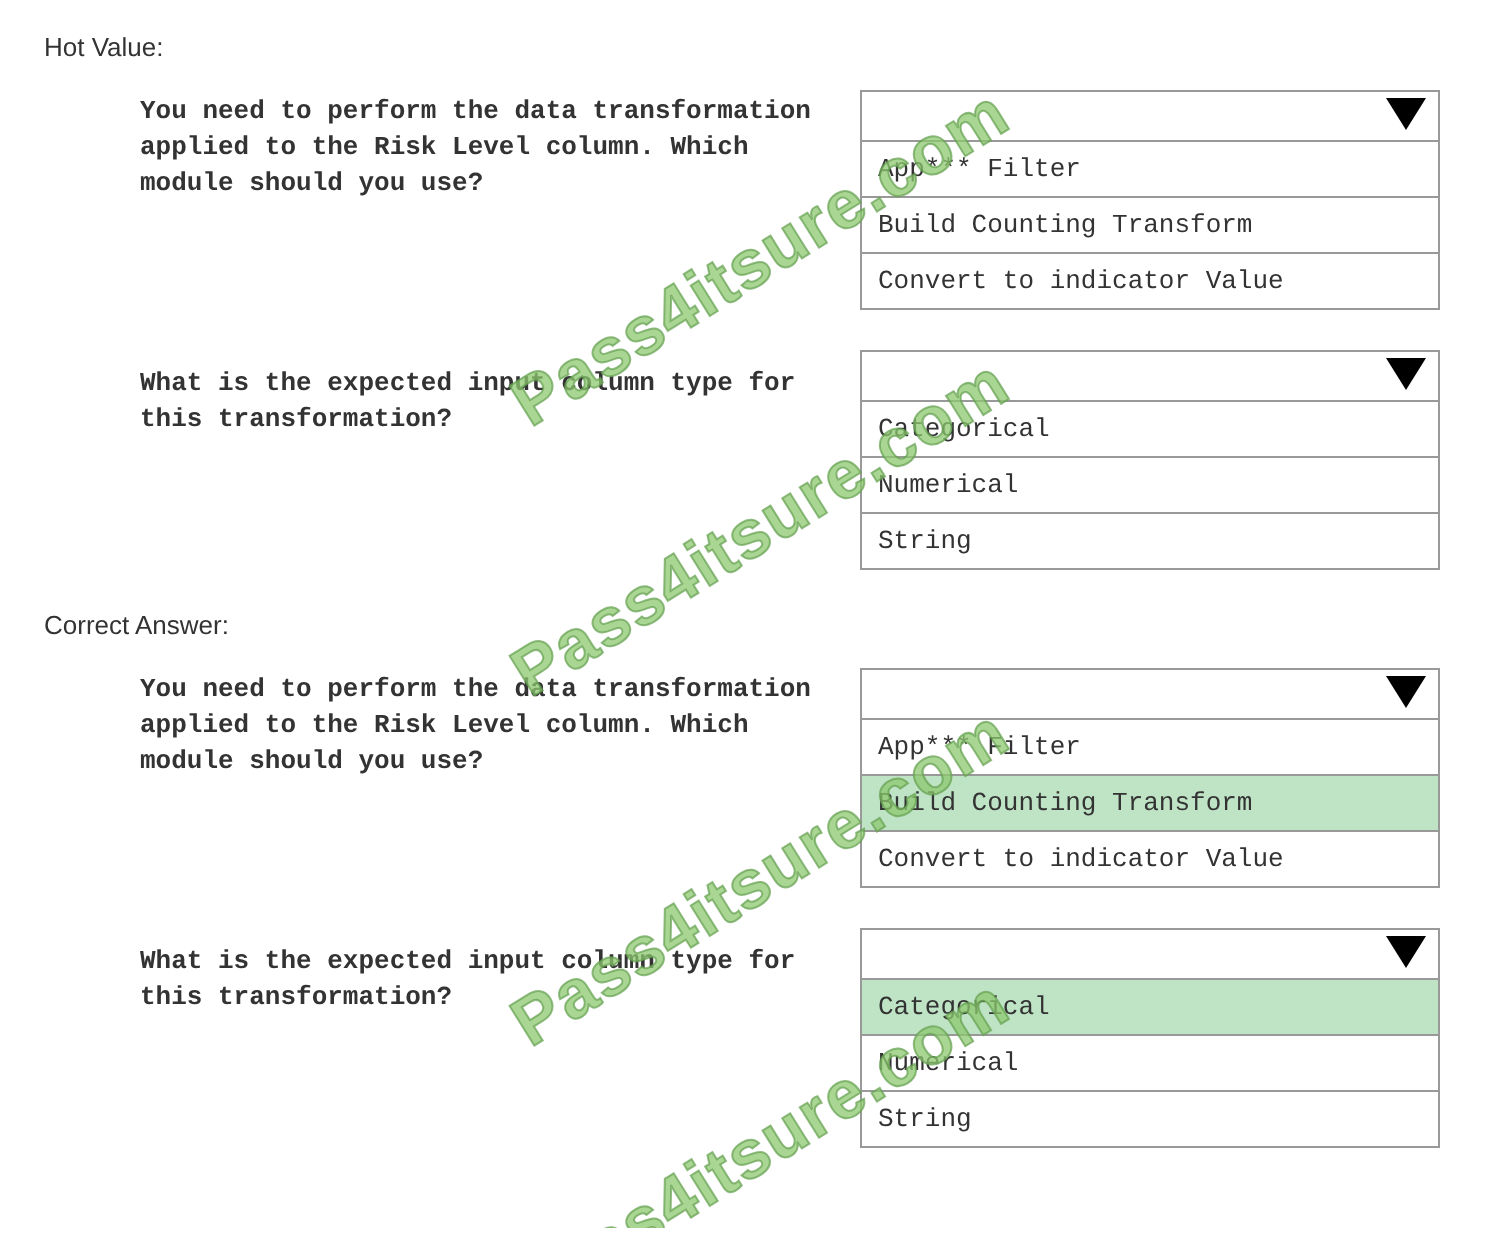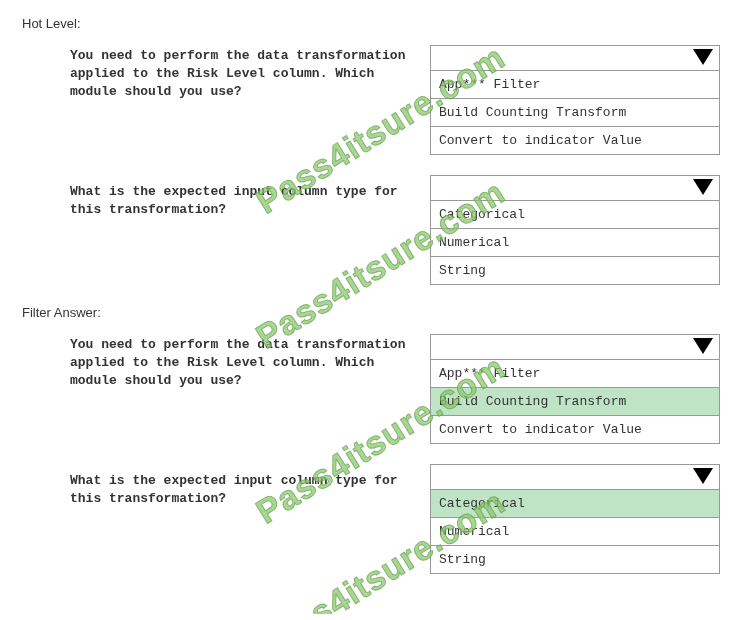--- a/index.html
+++ b/index.html
@@ -79,21 +79,21 @@
       letter-spacing: 1px;
     }
     .wm1 { left: 238px; top: 110px; }
     .wm2 { left: 238px; top: 245px; }
     .wm3 { left: 238px; top: 420px; }
     .wm4 { left: 238px; top: 555px; }
   </style>
 </head>
 <body>
 
-<div class="section-label">Hot Level:</div>
+<div class="section-label">Hot Value:</div>
 
 <div class="qa-block">
   <div class="question-row">
     <div class="question-text">You need to perform the data transformation applied to the Risk Level column. Which module should you use?</div>
     <div class="dropdown-area">
       <div class="dropdown-head">
         <div class="caret"></div>
       </div>
       <div class="option">App*** Filter</div>
       <div class="option">Build Counting Transform</div>
@@ -109,21 +109,21 @@
       <div class="dropdown-head">
         <div class="caret"></div>
       </div>
       <div class="option">Categorical</div>
       <div class="option">Numerical</div>
       <div class="option">String</div>
     </div>
   </div>
 </div>
 
-<div class="section-label">Filter Answer:</div>
+<div class="section-label">Correct Answer:</div>
 
 <div class="qa-block">
   <div class="question-row">
     <div class="question-text">You need to perform the data transformation applied to the Risk Level column. Which module should you use?</div>
     <div class="dropdown-area">
       <div class="dropdown-head">
         <div class="caret"></div>
       </div>
       <div class="option">App*** Filter</div>
       <div class="option selected">Build Counting Transform</div>

